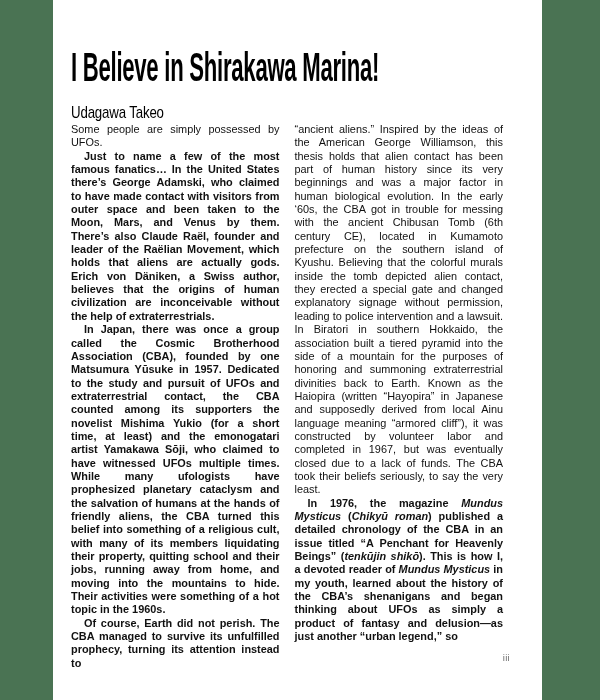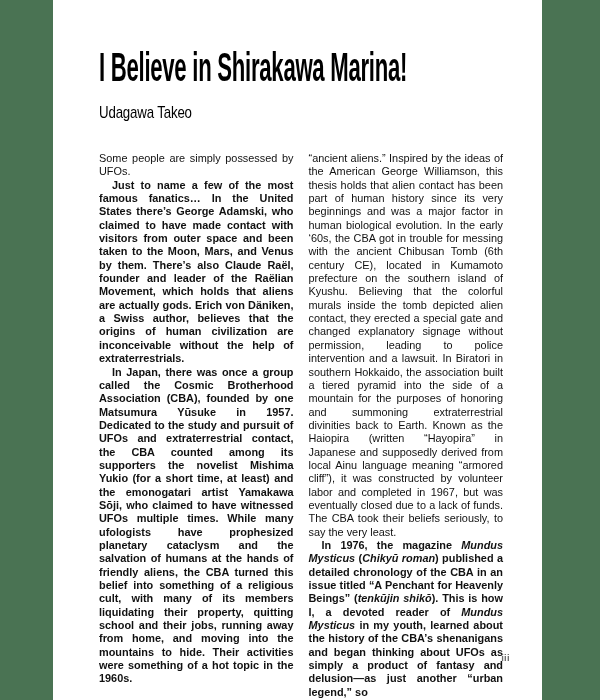--- a/index.html
+++ b/index.html
@@ -9,21 +9,21 @@
     position:relative;
     overflow:hidden;
     font-family:"Liberation Sans", sans-serif;
   }
   .page{
     position:absolute;
     left:53px;top:0;
     width:489px;height:700px;
     background:#ffffff;
     box-sizing:border-box;
-    padding:38px 39px 0 46px;
+    padding:38px 39px 0 18px;
   }
   .title{
     font-weight:700;
     font-size:41px;
     line-height:1.0;
     color:#000;
     letter-spacing:-0.5px;
     transform:scaleX(0.54);
     transform-origin:0 0;
     white-space:nowrap;
@@ -37,21 +37,20 @@
     letter-spacing:-0.2px;
     transform:scaleX(0.78);
     transform-origin:0 0;
     white-space:nowrap;
     margin-top:12px;
     height:20px;
   }
   .columns{
     display:flex;
     gap:15px;
-    margin-top:29px;
   }
   .col{
     flex:1 1 0;
     font-size:10.9px;
     line-height:13.35px;
     color:#111;
     text-align:justify;
   }
   .col p.para{
     margin:0;
@@ -59,36 +58,37 @@
   .col p.para.indent{
     text-indent:13px;
     font-weight:bold;
   }
   .col em{font-style:italic;}
   .page-number{
     position:absolute;
     top:652px;
     right:32px;
     font-size:9.5px;
-    font-weight:700;
+    font-weight:400;
     color:#6e6e6e;
     letter-spacing:0.3px;
   }
 </style>
 </head>
 <body>
 
 <div class="page">
   <h1 class="title">I Believe in Shirakawa Marina!</h1>
   <div class="author">Udagawa Takeo</div>
   <div class="columns">
     <div class="col">
         <p class="para"><span>Some people are simply possessed by UFOs.</span></p>
         <p class="para indent"><span>Just to name a few of the most famous fanatics… In the United States there’s George Adamski, who claimed to have made contact with visitors from outer space and been taken to the Moon, Mars, and Venus by them. There’s also Claude Raël, founder and leader of the Raëlian Movement, which holds that aliens are actually gods. Erich von Däniken, a Swiss author, believes that the origins of human civilization are inconceivable without the help of extraterrestrials.</span></p>
         <p class="para indent"><span>In Japan, there was once a group called the Cosmic Brotherhood Association (CBA), founded by one Matsumura Yūsuke in 1957. Dedicated to the study and pursuit of UFOs and extraterrestrial contact, the CBA counted among its supporters the novelist Mishima Yukio (for a short time, at least) and the emonogatari artist Yamakawa Sōji, who claimed to have witnessed UFOs multiple times. While many ufologists have prophesized planetary cataclysm and the salvation of humans at the hands of friendly aliens, the CBA turned this belief into something of a religious cult, with many of its members liquidating their property, quitting school and their jobs, running away from home, and moving into the mountains to hide. Their activities were something of a hot topic in the 1960s.</span></p>
+        <p class="para indent"><span>Of course, Earth did not perish. The CBA managed to survive its unfulfilled prophecy, turning its attention instead to</span></p>
       </div>
     <div class="col">
         <p class="para"><span>“ancient aliens.” Inspired by the ideas of the American George Williamson, this thesis holds that alien contact has been part of human history since its very beginnings and was a major factor in human biological evolution. In the early ‘60s, the CBA got in trouble for messing with the ancient Chibusan Tomb (6th century CE), located in Kumamoto prefecture on the southern island of Kyushu. Believing that the colorful murals inside the tomb depicted alien contact, they erected a special gate and changed explanatory signage without permission, leading to police intervention and a lawsuit. In Biratori in southern Hokkaido, the association built a tiered pyramid into the side of a mountain for the purposes of honoring and summoning extraterrestrial divinities back to Earth. Known as the Haiopira (written “Hayopira” in Japanese and supposedly derived from local Ainu language meaning “armored cliff”), it was constructed by volunteer labor and completed in 1967, but was eventually closed due to a lack of funds. The CBA took their beliefs seriously, to say the very least.</span></p>
         <p class="para indent"><span>In 1976, the magazine </span><em>Mundus Mysticus</em><span> (</span><em>Chikyū roman</em><span>) published a detailed chronology of the CBA in an issue titled “A Penchant for Heavenly Beings” (</span><em>tenkūjin shikō</em><span>). This is how I, a devoted reader of </span><em>Mundus Mysticus</em><span> in my youth, learned about the history of the CBA’s shenanigans and began thinking about UFOs as simply a product of fantasy and delusion—as just another “urban legend,” so</span></p>
       </div>
   </div>
   <div class="page-number">iii</div>
 </div>
 
 </body></html>

